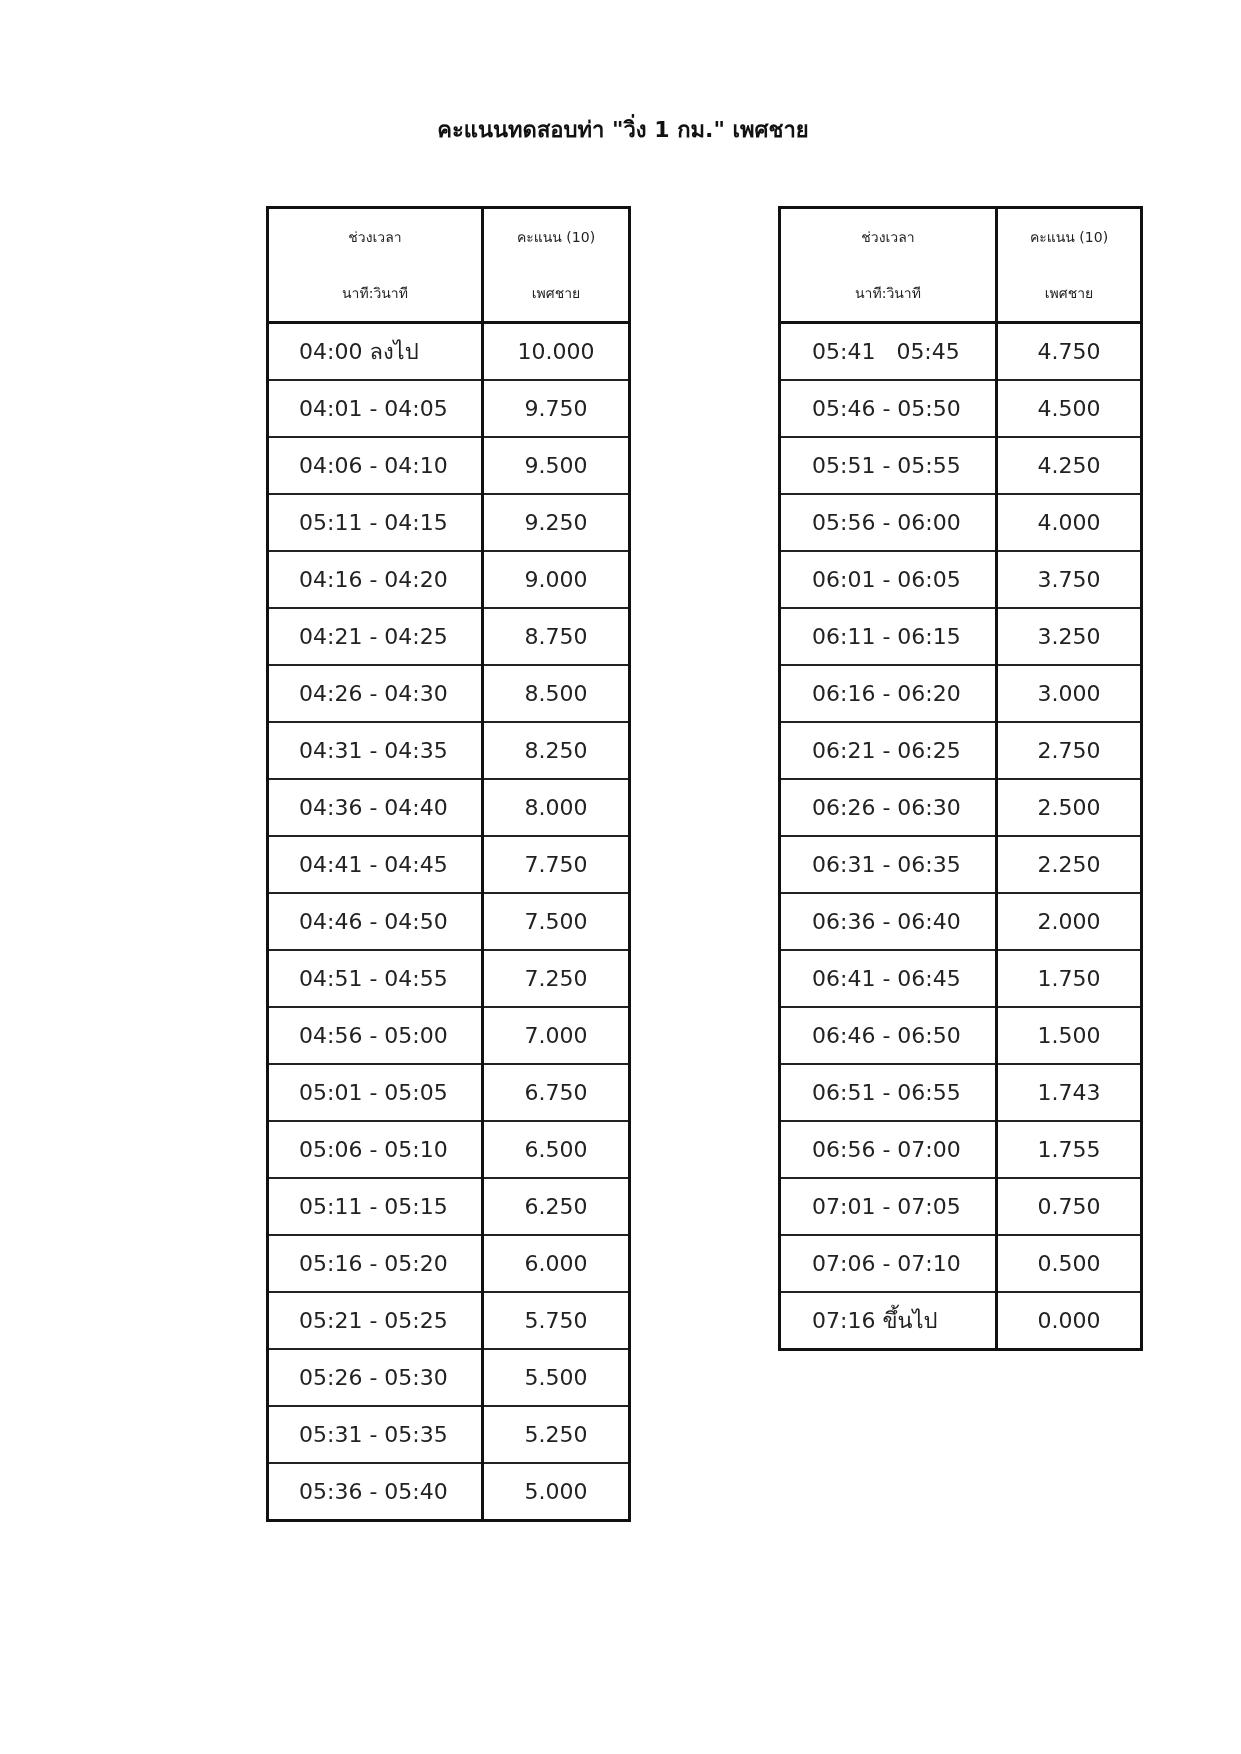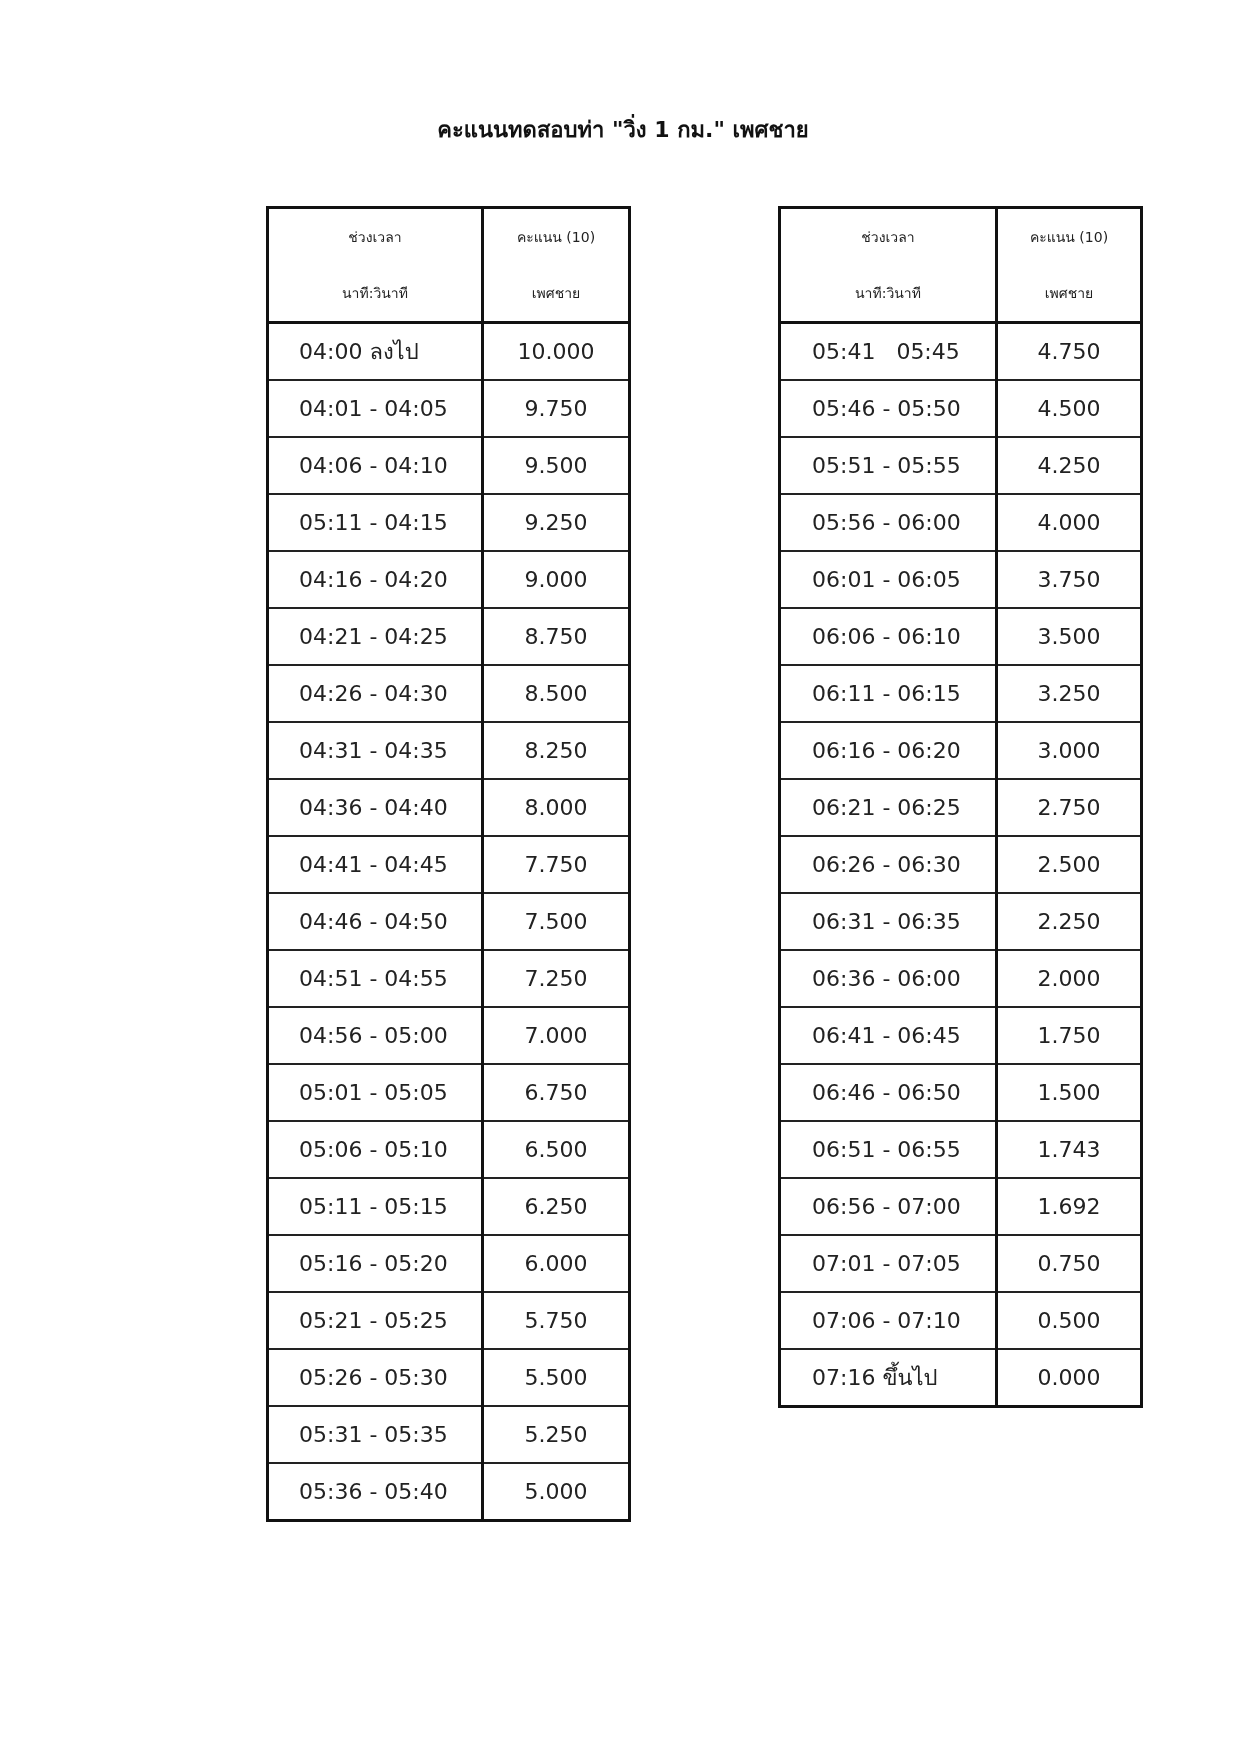--- a/index.html
+++ b/index.html
@@ -181,62 +181,58 @@
       </tr>
       <tr>
         <td class="col-time"><span class="time-text">05:56 - 06:00</span></td>
         <td>4.000</td>
       </tr>
       <tr>
         <td class="col-time"><span class="time-text">06:01 - 06:05</span></td>
         <td>3.750</td>
       </tr>
       <tr>
-        <td class="col-time"><span class="time-text">06:06 - 06:10</span></td>
-        <td>3.500</td>
-      </tr>
-      <tr>
         <td class="col-time"><span class="time-text">06:11 - 06:15</span></td>
         <td>3.250</td>
       </tr>
       <tr>
         <td class="col-time"><span class="time-text">06:16 - 06:20</span></td>
         <td>3.000</td>
       </tr>
       <tr>
         <td class="col-time"><span class="time-text">06:21 - 06:25</span></td>
         <td>2.750</td>
       </tr>
       <tr>
         <td class="col-time"><span class="time-text">06:26 - 06:30</span></td>
         <td>2.500</td>
       </tr>
       <tr>
         <td class="col-time"><span class="time-text">06:31 - 06:35</span></td>
         <td>2.250</td>
       </tr>
       <tr>
-        <td class="col-time"><span class="time-text">06:36 - 06:00</span></td>
+        <td class="col-time"><span class="time-text">06:36 - 06:40</span></td>
         <td>2.000</td>
       </tr>
       <tr>
         <td class="col-time"><span class="time-text">06:41 - 06:45</span></td>
         <td>1.750</td>
       </tr>
       <tr>
         <td class="col-time"><span class="time-text">06:46 - 06:50</span></td>
         <td>1.500</td>
       </tr>
       <tr>
         <td class="col-time"><span class="time-text">06:51 - 06:55</span></td>
         <td>1.743</td>
       </tr>
       <tr>
         <td class="col-time"><span class="time-text">06:56 - 07:00</span></td>
-        <td>1.692</td>
+        <td>1.755</td>
       </tr>
       <tr>
         <td class="col-time"><span class="time-text">07:01 - 07:05</span></td>
         <td>0.750</td>
       </tr>
       <tr>
         <td class="col-time"><span class="time-text">07:06 - 07:10</span></td>
         <td>0.500</td>
       </tr>
       <tr>

